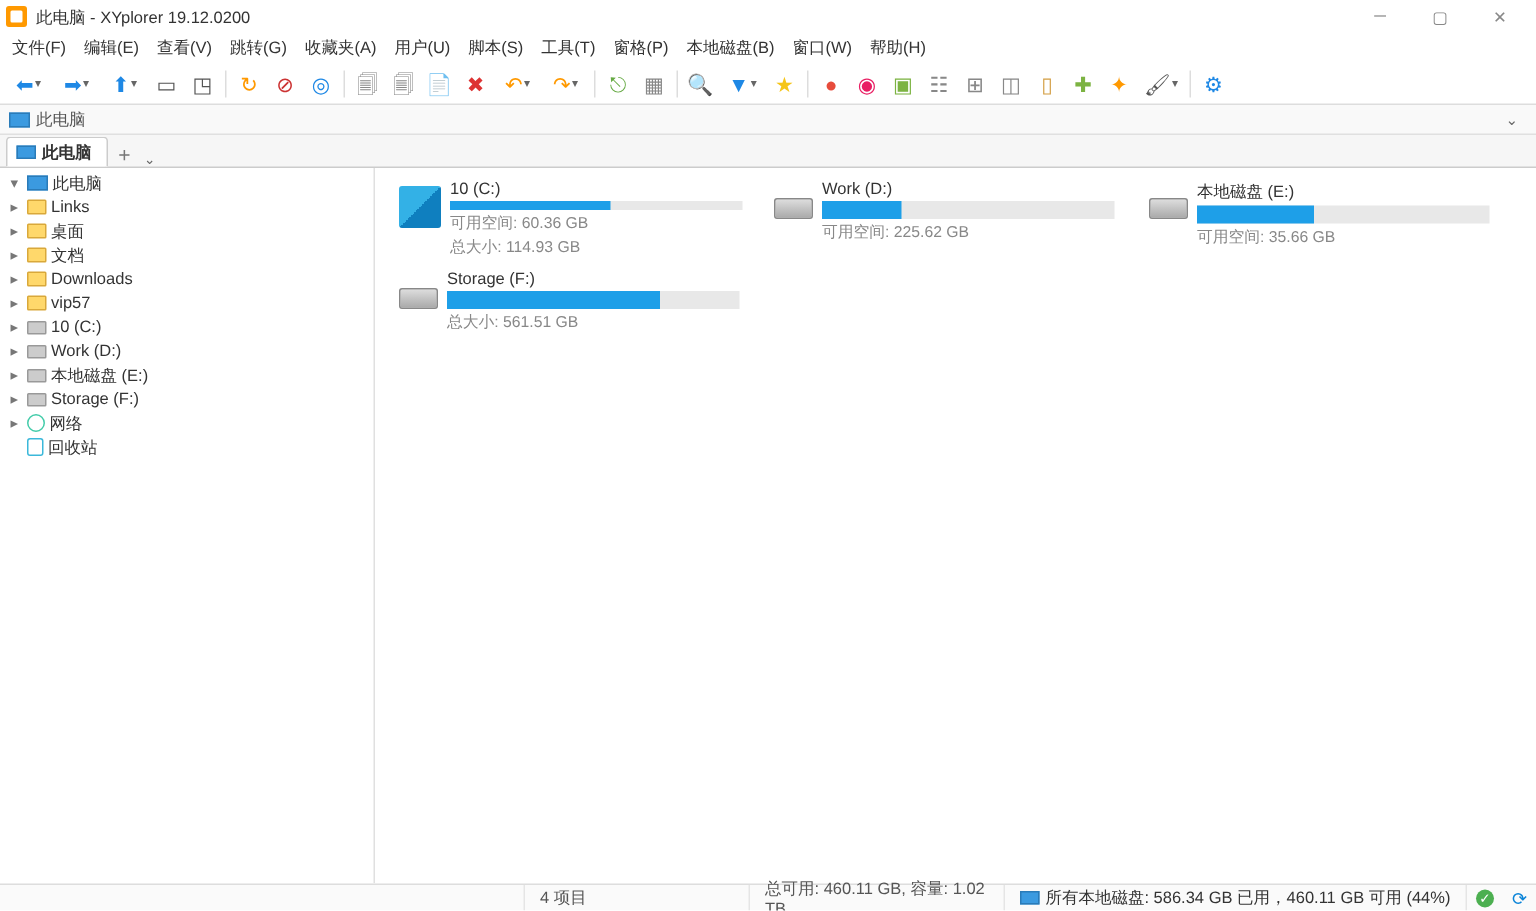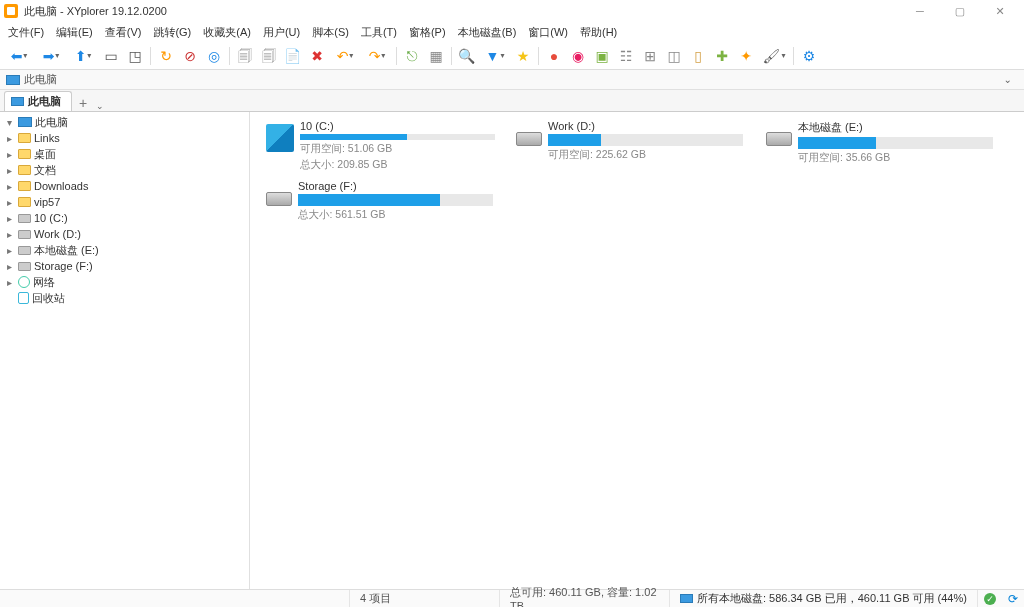--- a/index.html
+++ b/index.html
@@ -2,21 +2,21 @@
 <html><head>
 <meta charset="utf-8">
 <style>
 *{box-sizing:border-box;margin:0;padding:0;font-family:"Microsoft YaHei",Tahoma,sans-serif;font-size:11px;color:#333;user-select:none}
 body{width:1024px;height:607px;background:#fff;overflow:hidden;display:flex;flex-direction:column}
 .titlebar{height:22px;background:#fff;display:flex;align-items:center;padding:0 4px;color:#999}
 .titlebar .icon{width:14px;height:14px;background:#f90;border-radius:2px;margin-right:6px;position:relative}
 .titlebar .icon:before{content:"";position:absolute;inset:3px;background:#fff;border-radius:1px}
 .winctl{margin-left:auto;display:flex}
 .winctl div{width:40px;height:22px;display:flex;align-items:center;justify-content:center;color:#888}
-.menubar{height:20px;display:flex;align-items:center;padding:0 2px;background:#fff}
+.menubar{height:20px;display:flex;padding:0 2px;background:#fff}
 .menubar span{padding:2px 6px;color:#333}
 .toolbar{height:28px;display:flex;align-items:center;padding:2px 4px;gap:2px;border-bottom:1px solid #ddd}
 .tbtn{width:22px;height:22px;display:flex;align-items:center;justify-content:center;border-radius:2px}
 .tbtn.dd{width:30px}
 .tbtn .dd-arrow{font-size:8px;color:#666;margin-left:1px}
 .sep{width:1px;height:18px;background:#ddd;margin:0 2px}
 .addrbar{height:20px;display:flex;align-items:center;padding:0 6px;border-bottom:1px solid #e0e0e0;background:#f9f9f9}
 .addrbar .mon{width:14px;height:10px;background:#3b9ae0;border:1px solid #2a7bb8;margin-right:4px}
 .addrbar span{color:#555}
 .addrbar .dd{margin-left:auto;color:#666;font-size:10px;padding:0 6px}
@@ -268,22 +268,22 @@
       </div>
     </div>
   <div class="content" id="drives">
       <div class="drive">
         <div class="dicon win"></div>
         <div class="info">
           <div class="name">10 (C:)</div>
           <div class="bar">
             <div class="fill" style="width: 55%;"></div>
           </div>
-          <div class="line">可用空间: 51.06 GB</div>
-          <div class="line">总大小: 209.85 GB</div>
+          <div class="line">可用空间: 60.36 GB</div>
+          <div class="line">总大小: 114.93 GB</div>
         </div>
       </div>
       <div class="drive">
         <div class="dicon hdd"></div>
         <div class="info">
           <div class="name">Work (D:)</div>
           <div class="bar">
             <div class="fill" style="width: 27%;"></div>
           </div>
           <div class="line">可用空间: 225.62 GB</div>

